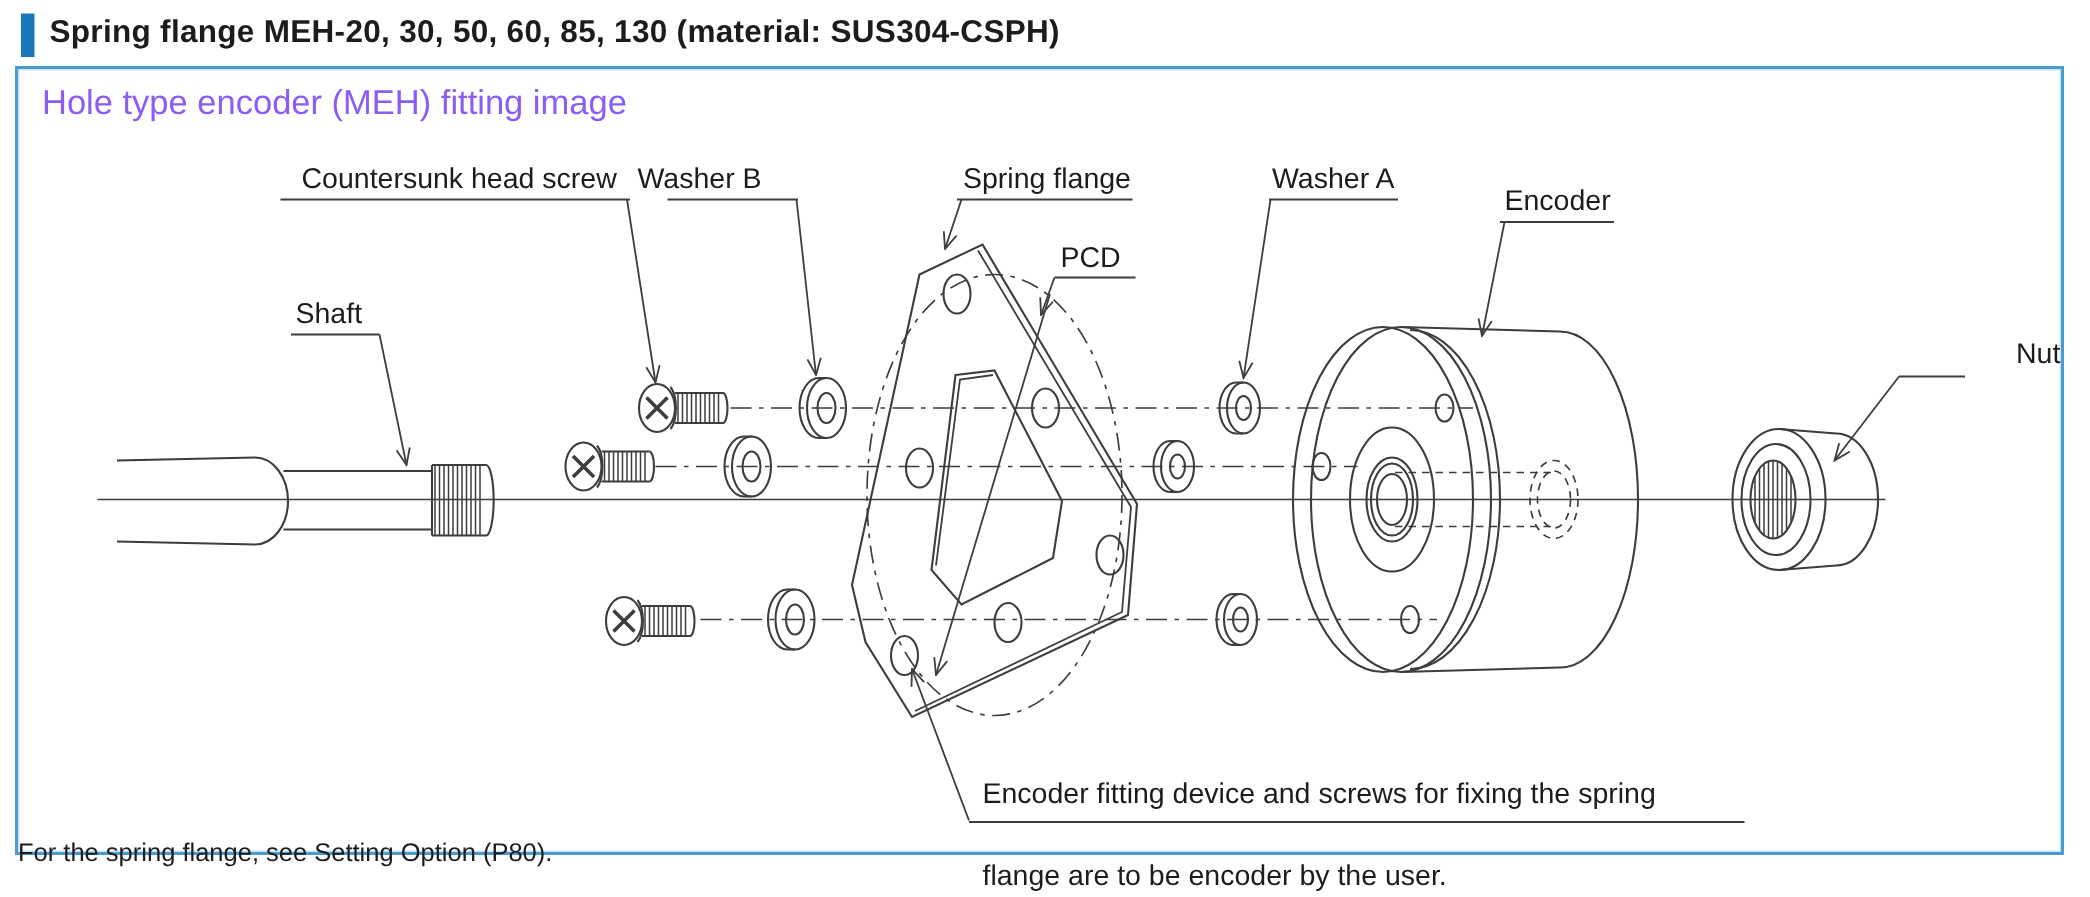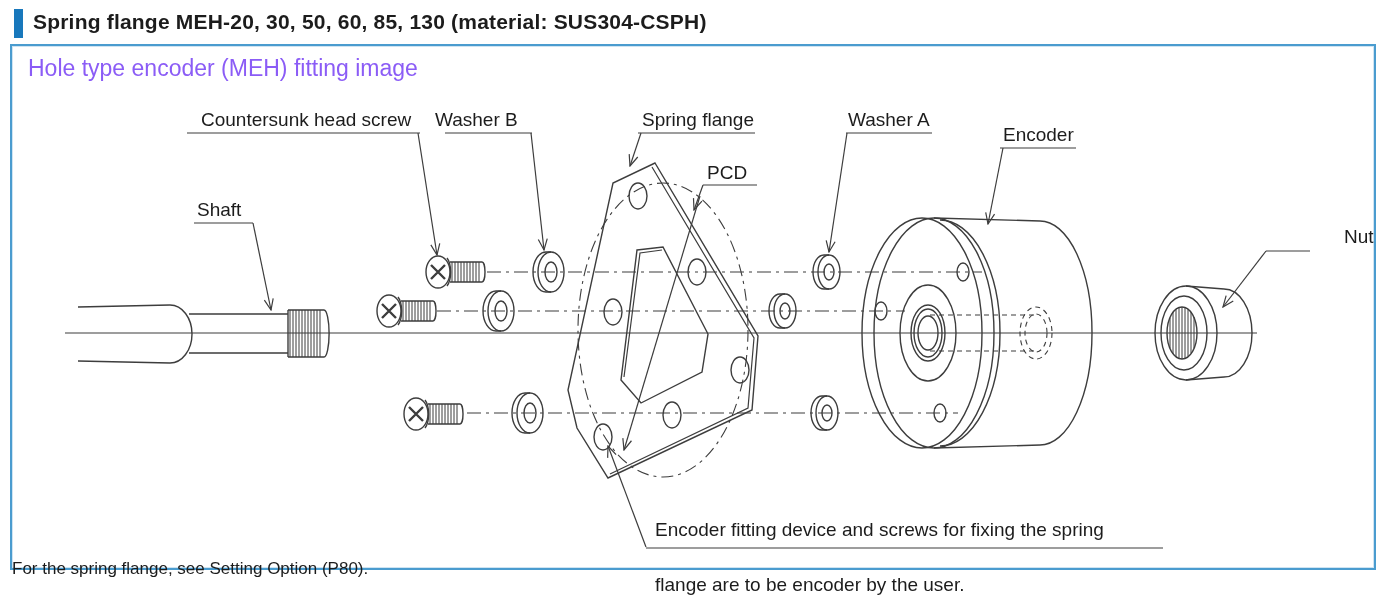--- a/index.html
+++ b/index.html
@@ -177,21 +177,21 @@
       <path d="M700,196 L624,450" marker-end="url(#arw)"></path>
       <path d="M847,133 L829,252" marker-end="url(#arw)"></path>
       <path d="M1003,148 L988,224" marker-end="url(#arw)"></path>
       <path d="M1266,251 L1223,307" marker-end="url(#arw)"></path>
       <path d="M253,223 L271,310" marker-end="url(#arw)"></path>
       <path d="M646,547 L608,446" marker-end="url(#arw)"></path>
     </g>
   </svg>
 
   <span class="lbl" style="left:187px;top:109px;margin-left:14px;">Countersunk head screw</span>
-  <span class="lbl" style="left:435px;top:109px;">Washer B</span>
+  <span class="lbl" style="left:425px;top:109px;">Washer B</span>
   <span class="lbl" style="left:642px;top:109px;text-align:center;">Spring flange</span>
   <span class="lbl" style="left:707px;top:162px;">PCD</span>
   <span class="lbl" style="left:848px;top:109px;">Washer A</span>
   <span class="lbl" style="left:1003px;top:124px;">Encoder</span>
   <span class="lbl" style="left:1344px;top:226px;">Nut</span>
   <span class="lbl" style="left:197px;top:199px;text-align:right;">Shaft</span>
 
   <div class="note">
     <span>Encoder fitting device and screws for fixing the spring</span>
     <span>flange are to be encoder by the user.</span>

